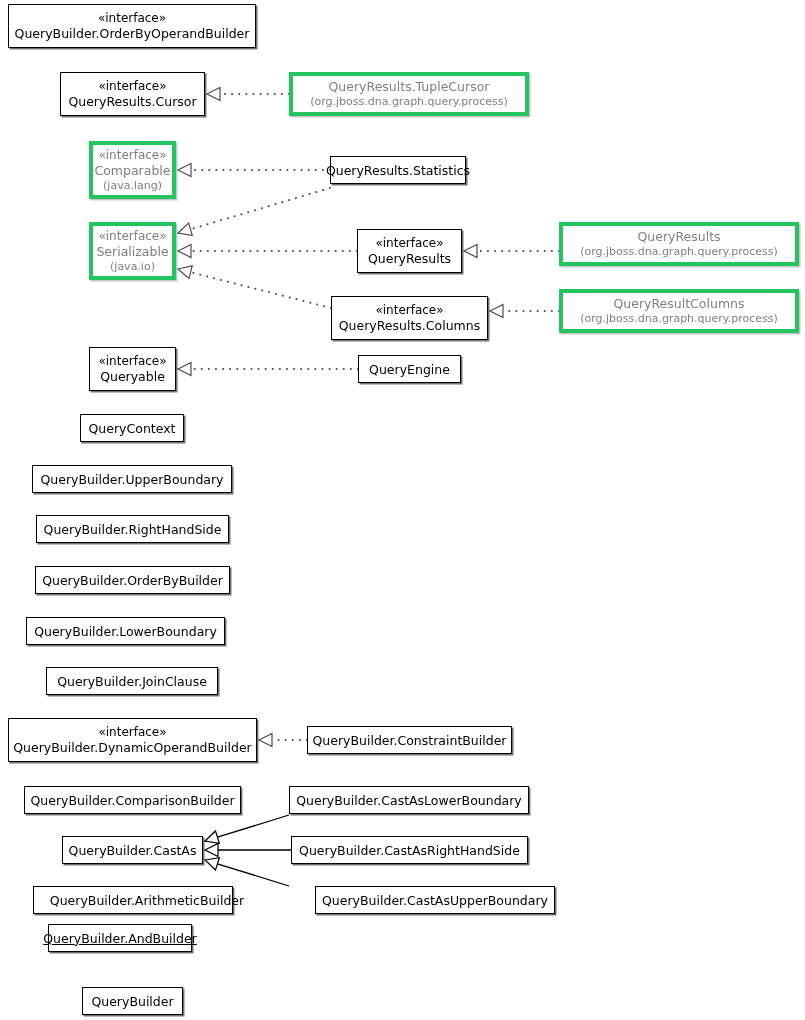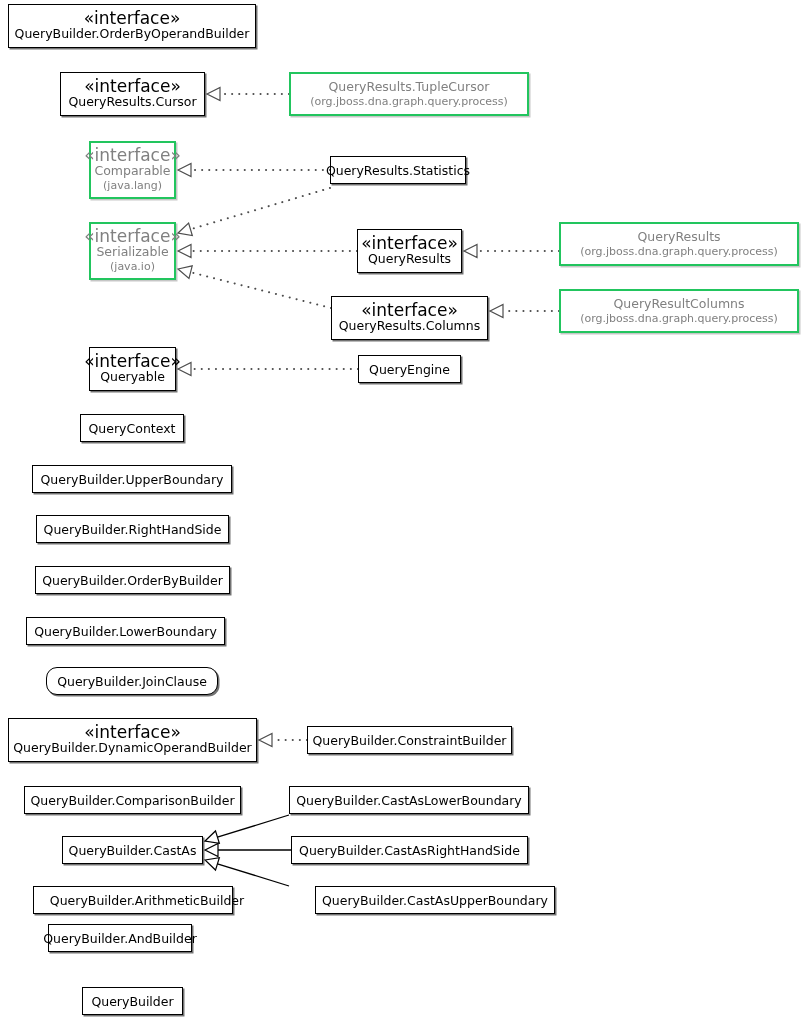--- a/index.html
+++ b/index.html
@@ -18,25 +18,25 @@
     align-items:center;
     justify-content:center;
     text-align:center;
     color:#000000;
     font-size:12.5px;
     line-height:15px;
     white-space:nowrap;
   }
   
   .node.external{
-    border:2px solid #22c55e;
+    border:4px solid #22c55e;
     color:#808080;
     box-shadow:1.5px 1.5px 0 0 rgba(128,128,128,0.45);
   }
-  .node .stereo{display:block;font-size:17px;line-height:15px;}
+  .node .stereo{display:block;font-size:12px;line-height:15px;}
   .node .pkg{display:block;font-size:11px;line-height:15px;}
   .node .nm{display:block;}
   .node.abstract .nm{}
 
   
   #edges{position:absolute;left:0;top:0;width:805px;height:1020px;pointer-events:none;}
 </style>
 </head>
 <body>
 
@@ -147,21 +147,21 @@
     </div>
     <div class="node" style="left: 36px; top: 515px; width: 193px; height: 28px;">
       <span class="nm">QueryBuilder.RightHandSide</span>
     </div>
     <div class="node" style="left: 35px; top: 566px; width: 195px; height: 28px;">
       <span class="nm">QueryBuilder.OrderByBuilder</span>
     </div>
     <div class="node" style="left: 26px; top: 617px; width: 199px; height: 28px;">
       <span class="nm">QueryBuilder.LowerBoundary</span>
     </div>
-    <div class="node" style="left: 46px; top: 667px; width: 172px; height: 28px; border-radius: 11px;">
+    <div class="node" style="left: 46px; top: 667px; width: 172px; height: 28px;">
       <span class="nm">QueryBuilder.JoinClause</span>
     </div>
     <div class="node" style="left: 8px; top: 718px; width: 249px; height: 44px;">
       <span class="stereo">«interface»</span>
       <span class="nm">QueryBuilder.DynamicOperandBuilder</span>
     </div>
     <div class="node" style="left: 307px; top: 726px; width: 205px; height: 28px;">
       <span class="nm">QueryBuilder.ConstraintBuilder</span>
     </div>
     <div class="node" style="left: 24px; top: 786px; width: 217px; height: 28px;">
@@ -175,19 +175,19 @@
     </div>
     <div class="node" style="left: 291px; top: 836px; width: 237px; height: 28px;">
       <span class="nm">QueryBuilder.CastAsRightHandSide</span>
     </div>
     <div class="node" style="left: 33px; top: 886px; width: 200px; height: 28px; padding-left: 28px;">
       <span class="nm">QueryBuilder.ArithmeticBuilder</span>
     </div>
     <div class="node" style="left: 289px; top: 886px; width: 240px; height: 28px; margin-left: 26px;">
       <span class="nm">QueryBuilder.CastAsUpperBoundary</span>
     </div>
-    <div class="node" style="left: 48px; top: 924px; width: 144px; height: 28px;">
+    <div class="node" style="left: 48px; top: 924px; width: 144px; height: 28px; text-decoration: underline;">
       <span class="nm">QueryBuilder.AndBuilder</span>
     </div>
     <div class="node" style="left: 82px; top: 987px; width: 101px; height: 28px;">
       <span class="nm">QueryBuilder</span>
     </div>
   </div>
 
 </body></html>

